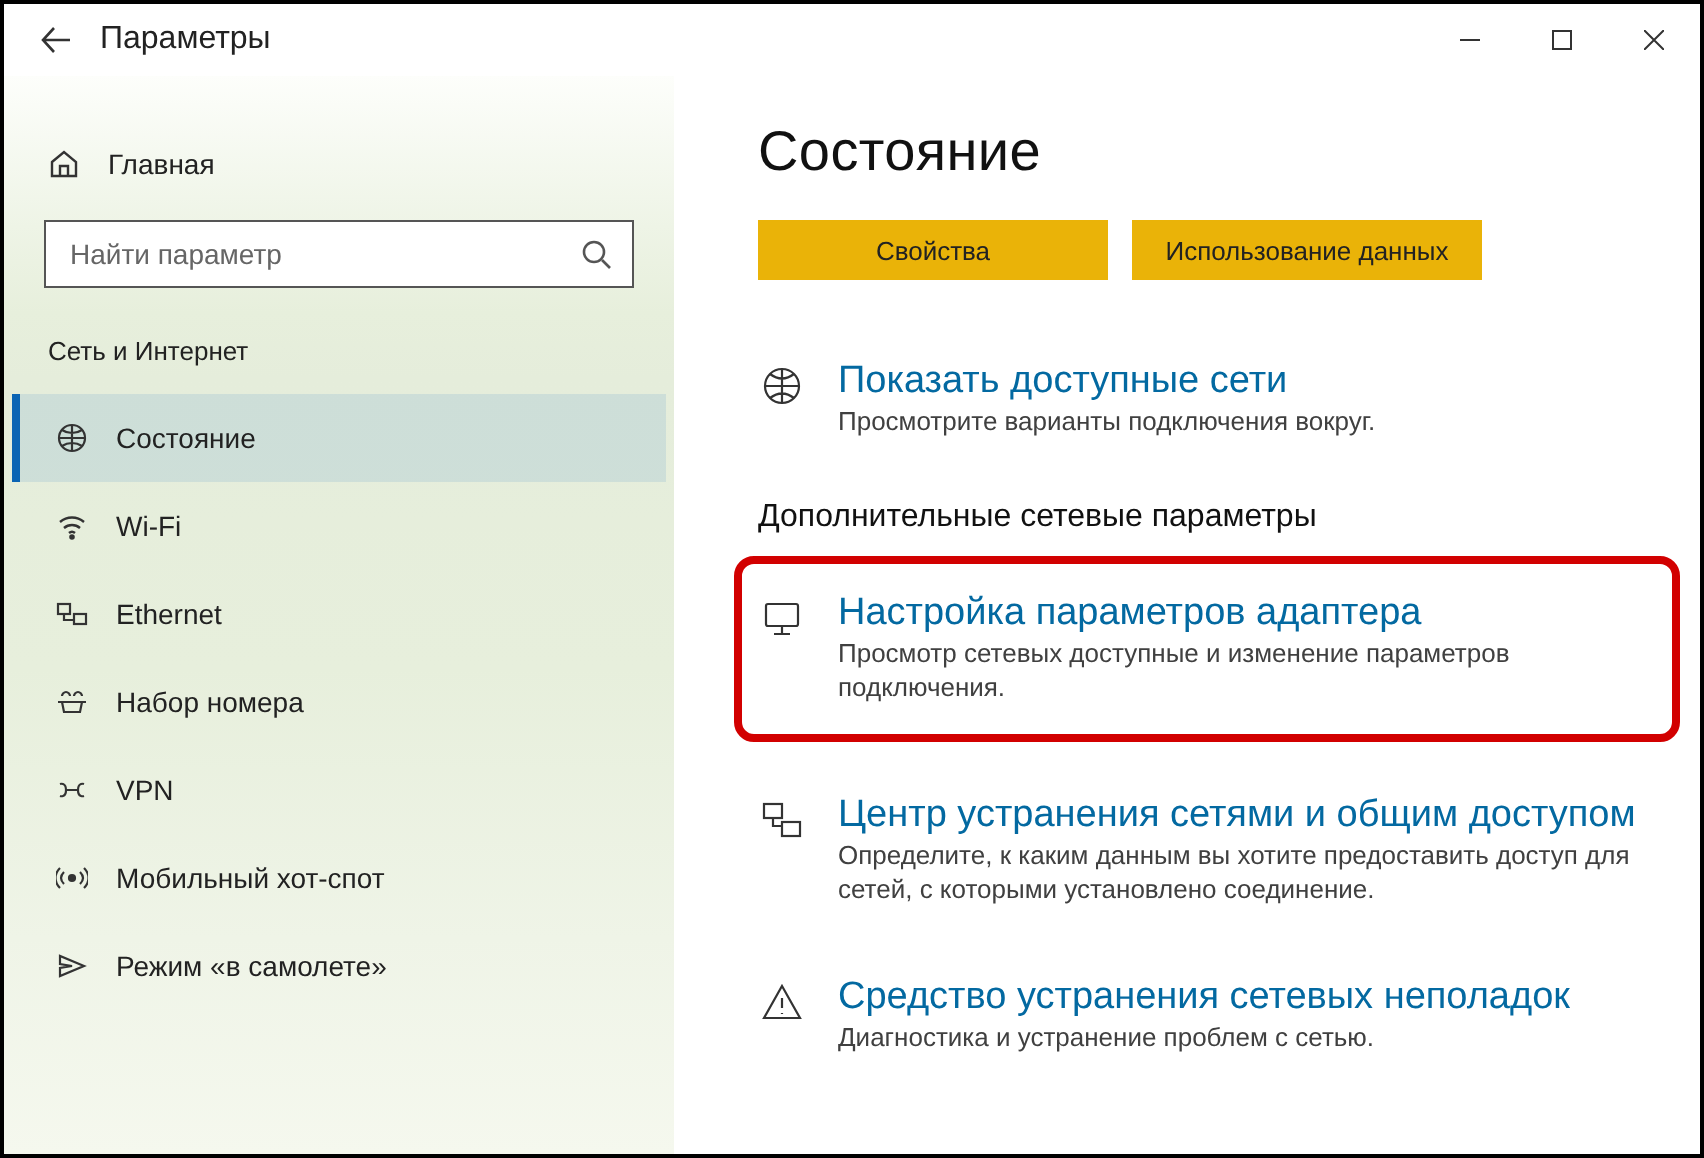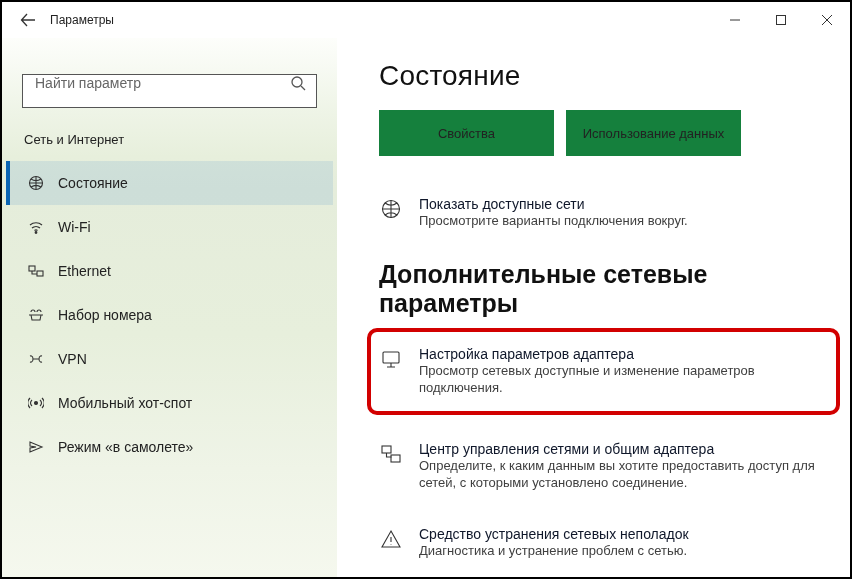--- a/index.html
+++ b/index.html
@@ -1,49 +1,49 @@
 <!DOCTYPE html>
 <html><head>
   <meta charset="utf-8">
   <style>
     *{box-sizing:border-box;margin:0;padding:0;font-family:"Segoe UI",Tahoma,sans-serif;-webkit-font-smoothing:antialiased}
     body{background:#fff;width:852px;height:579px;overflow:hidden;border:2px solid #000}
     .window{display:flex;flex-direction:column;height:100%}
     .titlebar{display:flex;align-items:center;height:36px;padding:0 0 0 4px;color:#333}
     .titlebar .back{width:44px;height:36px;display:flex;align-items:center;justify-content:center;cursor:pointer}
     .titlebar .back svg{width:16px;height:16px}
-    .titlebar .title{font-size:12px;color:#222}
+    .titlebar .title{font-size:16px;color:#222}
     .winbtns{margin-left:auto;display:flex}
     .winbtn{width:46px;height:36px;display:flex;align-items:center;justify-content:center;cursor:pointer}
     .winbtn svg{width:10px;height:10px}
     .body{display:flex;flex:1;min-height:0}
     .sidebar{width:335px;height:100%;background:linear-gradient(180deg,#fdfefb 0,#eef4e6 14%,#e7efdc 22%,#e5eddb 28%,#e7efdc 55%,#eff4e7 80%,#f5f8ee 100%);padding:26px 4px 0 4px}
     .home-row{display:flex;align-items:center;height:36px;padding:0 0 0 18px;gap:14px;cursor:pointer}
     .home-row .icon{width:16px;display:flex;justify-content:center;align-items:center}
     .home-row .label{font-size:14px;color:#222}
-    .search-wrap{margin:10px 16px 24px 16px;height:34px;border:1px solid #555;background:#fff;display:flex;align-items:flex-start;padding:0 8px 0 12px}
+    .search-wrap{margin:10px 16px 24px 16px;height:34px;border:1px solid #555;background:#fff;display:flex;align-items:center;padding:0 8px 0 12px}
     .search-wrap input{border:none;outline:none;flex:1;font-size:14px;background:transparent;color:#333}
     .search-wrap input::placeholder{color:#666;font-style:normal}
     .search-wrap .sicon{width:20px;display:flex;justify-content:center;align-items:center}
     .section-label{font-size:13px;font-weight:400;color:#222;padding:0 18px 14px 18px}
     .nav-item{display:flex;align-items:center;height:44px;padding:0 0 0 18px;gap:14px;cursor:pointer;font-size:14px;color:#222;border-left:4px solid transparent}
     .nav-item.selected{background:rgba(0,100,200,.10);border-left:4px solid #0a64b4}
     .nav-item .icon{width:16px;display:flex;justify-content:center;align-items:center}
     .nav-item .icon svg{width:16px;height:16px}
     .main{flex:1;padding:22px 24px 0 42px;overflow:hidden}
     .h1{font-size:28px;font-weight:400;letter-spacing:.2px;margin-bottom:18px;color:#111}
     .btn-row{display:flex;gap:12px;margin-bottom:36px}
-    .bigbtn{height:46px;width:175px;background:#15803d;border:none;font-size:13px;color:#222;cursor:pointer}
+    .bigbtn{height:30px;width:175px;background:#eab308;border:none;font-size:13px;color:#222;cursor:pointer}
     .bigbtn:last-child{width:175px}
     .linkblock{display:flex;gap:16px;margin-bottom:26px;cursor:pointer;padding:4px 0}
     .linkblock .licon{width:24px;min-width:24px;display:flex;justify-content:center;align-items:flex-start;padding-top:2px}
     .linkblock .licon svg{width:22px;height:22px}
-    .linkblock .ltext .ltitle{font-size:14px;color:#0f172a}
+    .linkblock .ltext .ltitle{font-size:19px;color:#0369a1}
     .linkblock .ltext .ldesc{font-size:13px;color:#404040;margin-top:0;line-height:1.35}
-    .subhead{font-size:25px;font-weight:700;color:#111;margin:4px 0 24px 0}
+    .subhead{font-size:16px;font-weight:400;color:#111;margin:4px 0 24px 0}
     .highlight{border:4px solid #d20000;border-radius:10px;padding:10px 28px 10px 8px;margin:-14px -14px 16px -12px;margin-bottom:22px}
     .highlight .linkblock{margin-bottom:0}
   </style>
 </head>
 <body>
 
 <div class="window">
   <div class="titlebar">
     <div class="back">
       <svg viewBox="0 0 16 16" fill="none" stroke="#333" stroke-width="1.3">
@@ -65,20 +65,29 @@
       <div class="winbtn">
           <svg viewBox="0 0 10 10">
             <path d="M0 0l10 10M10 0L0 10" stroke="#333" stroke-width="1"></path>
           </svg>
         </div>
     </div>
   </div>
 
   <div class="body">
     <div class="sidebar">
+      <div class="home-row">
+        <span class="icon">
+            <svg viewBox="0 0 16 16" fill="none" stroke="#333" stroke-width="1.2">
+              <path d="M2 7l6-5 6 5v7H2z"></path>
+              <path d="M6 14V9h4v5"></path>
+            </svg>
+          </span>
+        <span class="label">Главная</span>
+      </div>
       <div class="search-wrap">
         <input type="text" placeholder="Найти параметр" style="">
         <span class="sicon">
             <svg viewBox="0 0 16 16" width="16" height="16" fill="none" stroke="#555" stroke-width="1.3">
               <circle cx="7" cy="7" r="5"></circle>
               <path d="M11 11l4 4"></path>
             </svg>
           </span>
       </div>
       <div class="section-label">Сеть и Интернет</div>
@@ -185,21 +194,21 @@
 
       <div class="linkblock">
         <div class="licon">
             <svg viewBox="0 0 22 22" fill="none" stroke="#333" stroke-width="1.1">
               <rect x="2" y="3" width="9" height="7"></rect>
               <rect x="11" y="12" width="9" height="7"></rect>
               <path d="M6.5 10v4h5"></path>
             </svg>
           </div>
         <div class="ltext">
-          <div class="ltitle">Центр управления сетями и общим адаптера</div>
+          <div class="ltitle">Центр устранения сетями и общим доступом</div>
           <div class="ldesc">Определите, к каким данным вы хотите предоставить доступ для сетей, с которыми установлено соединение.</div>
         </div>
       </div>
 
       <div class="linkblock">
         <div class="licon">
             <svg viewBox="0 0 22 22" fill="none" stroke="#333" stroke-width="1.1">
               <path d="M11 3l9 16H2z"></path>
               <path d="M11 9v5M11 16.5v.5"></path>
             </svg>

